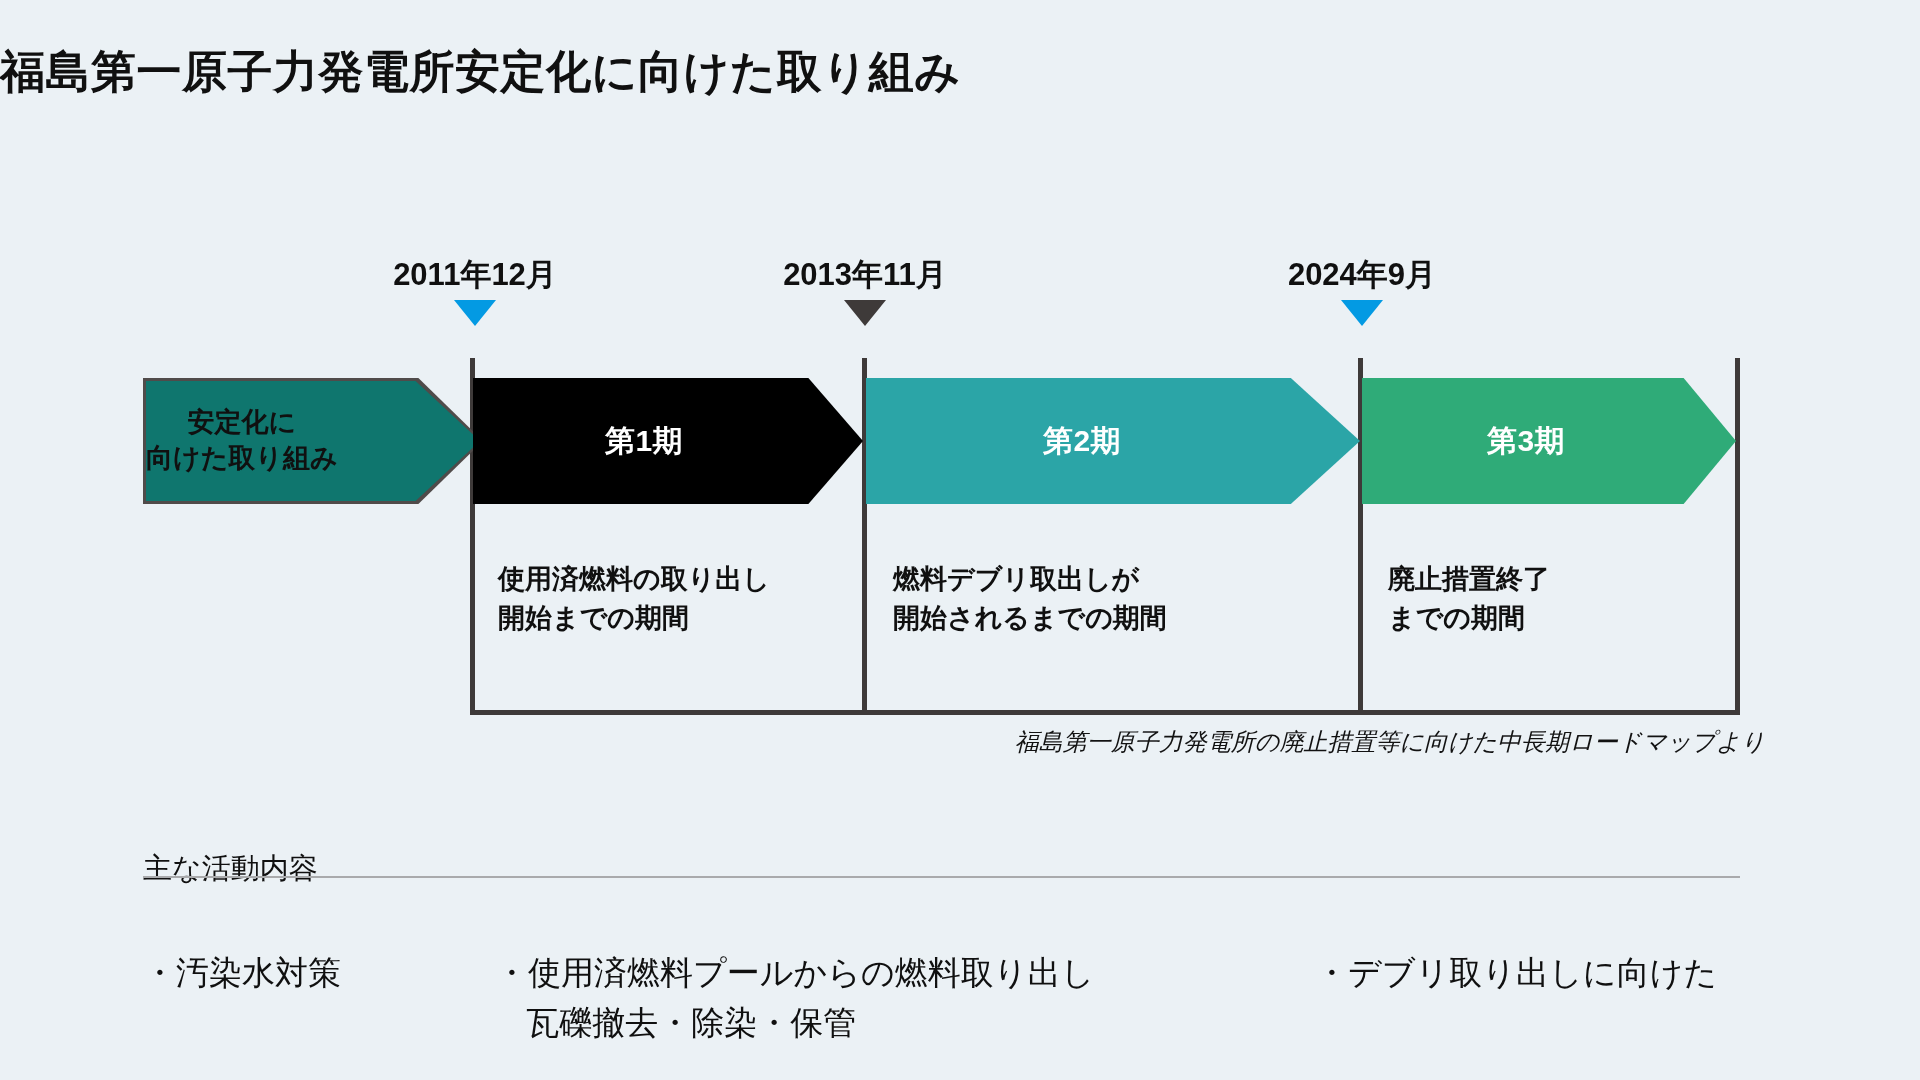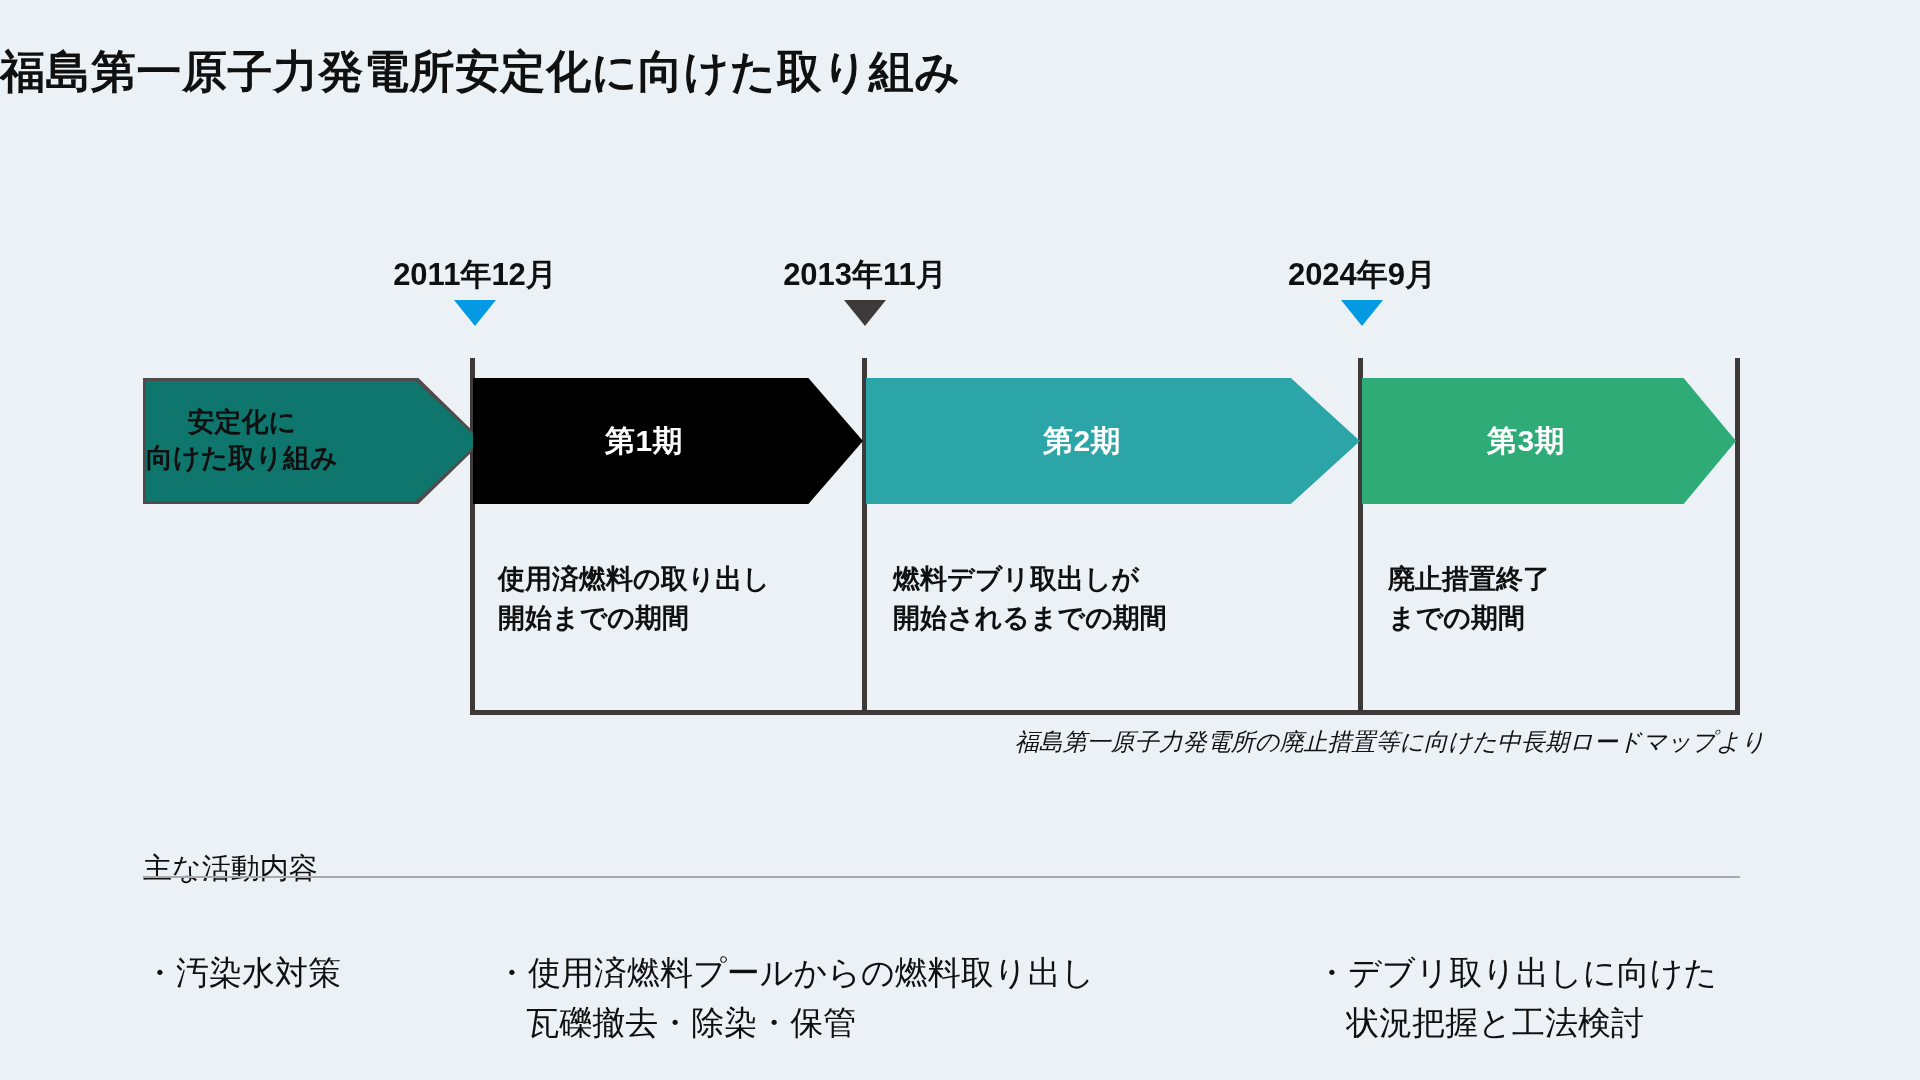--- a/index.html
+++ b/index.html
@@ -250,16 +250,15 @@
   <div class="activity-col act-1">
     <span>・汚染水対策</span>
     <span class="cont"></span>
   </div>
   <div class="activity-col act-2">
     <span>・使用済燃料プールからの燃料取り出し</span>
     <span class="cont">瓦礫撤去・除染・保管</span>
   </div>
   <div class="activity-col act-3">
     <span>・デブリ取り出しに向けた</span>
-    <span class="cont">状況把握と工法検討</span>
   </div>
 
 </div>
 
 </body></html>

